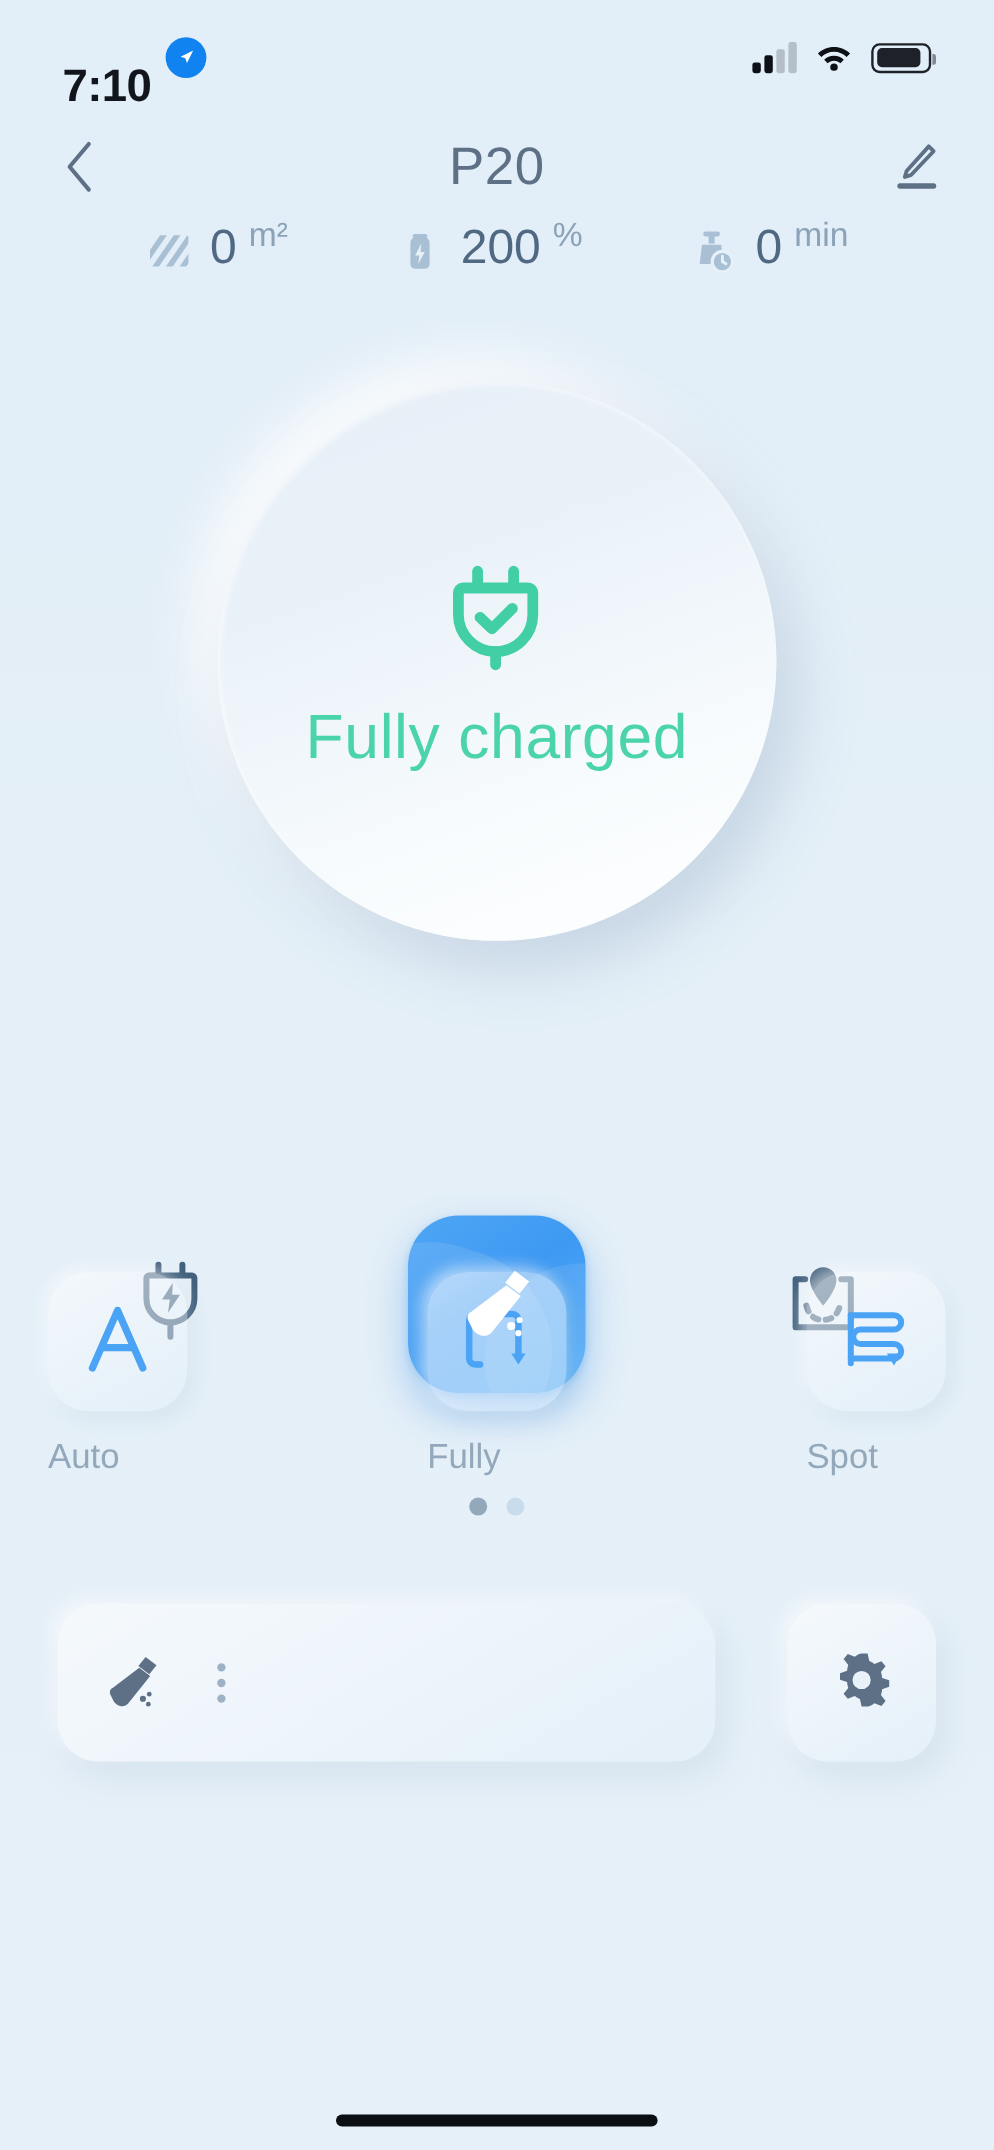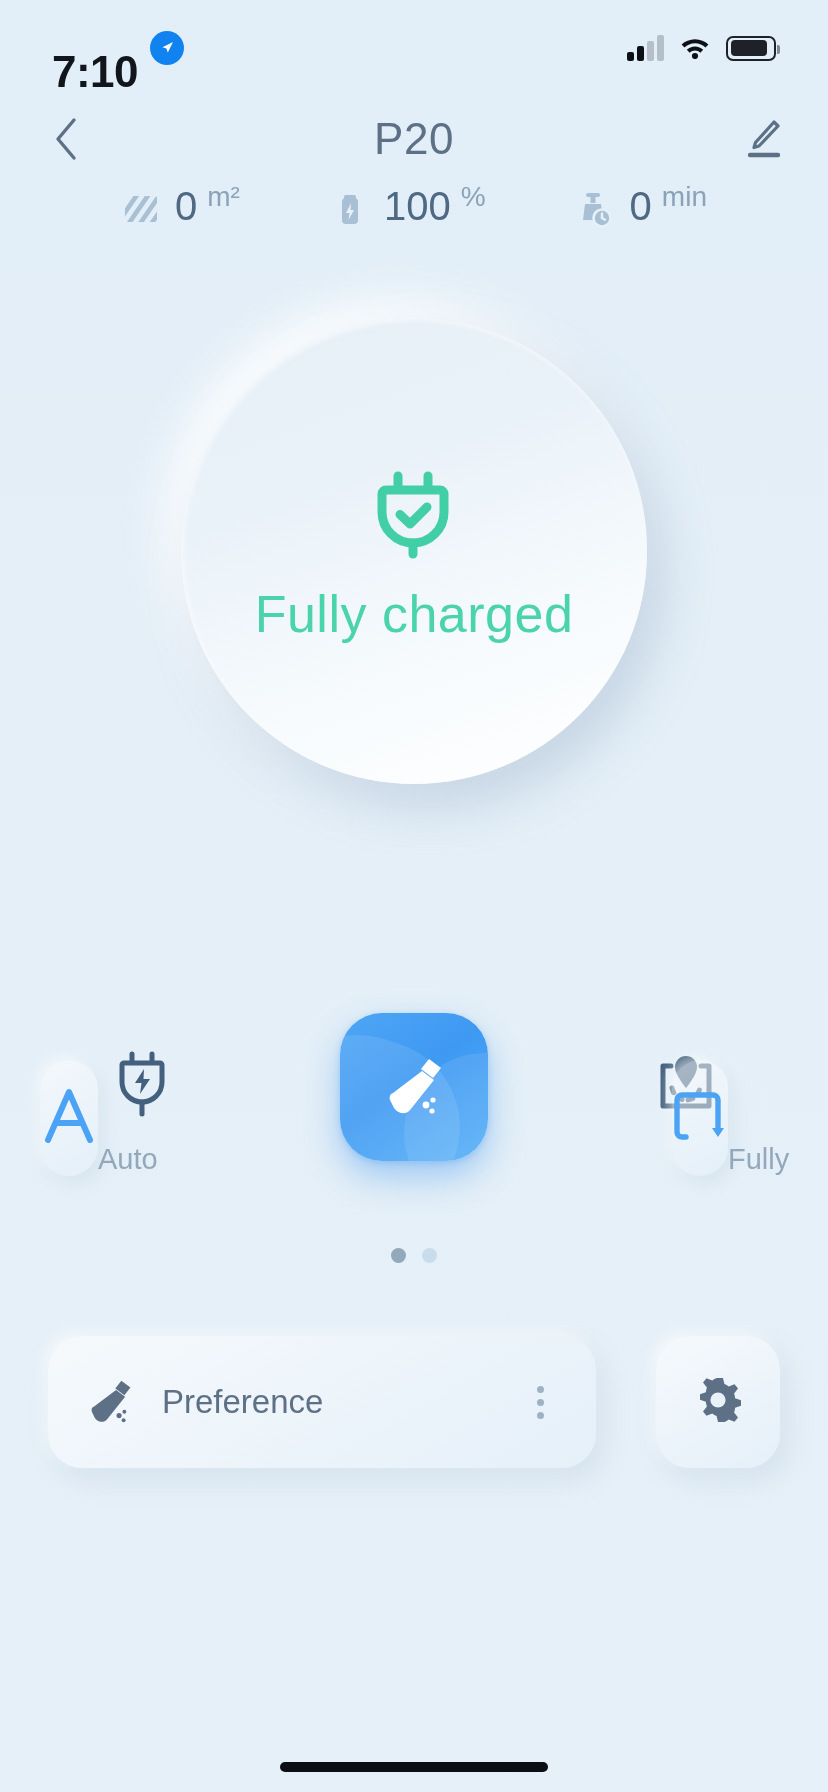--- a/index.html
+++ b/index.html
@@ -32,21 +32,21 @@
     justify-content: space-between;
     padding: 0 52px 0 52px;
     box-sizing: border-box;
   }
   .status-left {
     display: flex;
     align-items: center;
     gap: 12px;
   }
   .status-time {
-    font-size: 44px;
+    font-size: 38px;
     font-weight: 600;
     color: #12161c;
     letter-spacing: -0.5px;
     line-height: 1;
     padding-top: 4px;
     margin-top: 44px;
   }
   .loc-badge {
     width: 34px; height: 34px;
     border-radius: 50%;
@@ -247,22 +247,22 @@
   .modes {
     position: absolute;
     top: 1060px;
     left: 40px; right: 40px;
     display: flex;
     justify-content: space-between;
   }
   .mode {
     width: 116px;
     display: flex;
-    flex-direction: row;
-    align-items: flex-end;
+    flex-direction: column;
+    align-items: flex-start;
     cursor: pointer;
   }
   .mode .tile {
     width: 116px; height: 116px;
     border-radius: 34px;
     background: linear-gradient(150deg, rgba(255,255,255,0.55) 0%, rgba(226,239,250,0.42) 100%);
     box-shadow: 5px 7px 16px rgba(152,178,201,0.16), -4px -4px 12px rgba(255,255,255,0.55);
     display: flex;
     align-items: center;
     justify-content: center;
@@ -427,21 +427,21 @@
     </div>
 
     <div class="stat">
       <span class="ic">
         <svg width="40" height="40" viewBox="0 0 40 40">
           <rect x="14" y="7" width="12" height="4" rx="1.5" fill="#a9c0d4"></rect>
           <rect x="12" y="10" width="16" height="26" rx="4" fill="#a9c0d4"></rect>
           <path d="M21 15 L16 25 L19.5 25 L18.5 32 L24 22 L20.5 22 Z" fill="#e6f0f8"></path>
         </svg>
       </span>
-      <span class="val">100</span>
+      <span class="val">200</span>
       <span class="unit">%</span>
     </div>
 
     <div class="stat">
       <span class="ic">
         <svg width="42" height="40" viewBox="0 0 42 40">
           <rect x="11" y="5" width="14" height="4" rx="2" fill="#a9c0d4"></rect>
           <rect x="15.5" y="8" width="5" height="7" fill="#a9c0d4"></rect>
           <path d="M10 16 L26 16 L28 32 L8 32 Z" fill="#a9c0d4"></path>
           <circle cx="27" cy="30" r="8.5" fill="#a9c0d4" stroke="#e6f0f8" stroke-width="2.6"></circle>
@@ -533,20 +533,34 @@
           <svg width="56" height="58" viewBox="0 0 56 58">
             <path d="M14 50 L10 50 A5 5 0 0 1 5 45 L5 13 A5 5 0 0 1 10 8 L41 8 A5 5 0 0 1 46 13 L46 44" fill="none" stroke="#4aa3f4" stroke-width="5.4" stroke-linecap="round" stroke-linejoin="round"></path>
             <path d="M40 41 L46 50 L52 41 Z" fill="#4aa3f4"></path>
           </svg>
         </span>
       </div>
       <div class="label">Fully</div>
     </div>
 
 
+    <div class="mode">
+      <div class="tile">
+        <span>
+          <svg width="58" height="56" viewBox="0 0 58 56">
+            <g fill="none" stroke="#4aa3f4" stroke-width="5" stroke-linecap="round" stroke-linejoin="round">
+              <path d="M8 8 L8 48"></path>
+              <path d="M8 8 L44 8 A6 6 0 0 1 44 20 L16 20 A6 6 0 0 0 16 32 L44 32 A6 6 0 0 1 44 44 L8 44"></path>
+            </g>
+            <path d="M38 40 L44 50 L50 40 Z" fill="#4aa3f4"></path>
+          </svg>
+        </span>
+      </div>
+      <div class="label">Spot</div>
+    </div>
 
   </div>
 
   <div class="dots">
     <i class="on"></i>
     <i></i>
   </div>
 
   <div class="bottom">
 
@@ -555,21 +569,20 @@
         <svg width="56" height="56" viewBox="0 0 74 74">
           <g fill="#5d7085">
             <path d="M52 9 L64 18 L56 28 L44 19 Z"></path>
             <path d="M45 21 L57 30 L33 60 C28 66 19 63 16 56 L13 50 C12 47 13 44 16 43 Z"></path>
             <circle cx="49" cy="55" r="3.4"></circle>
             <circle cx="56" cy="50" r="2.6"></circle>
             <circle cx="55" cy="61" r="2.6"></circle>
           </g>
         </svg>
       </span>
-      <span class="pc-label">Preference</span>
       <span class="pc-more">
         <i></i>
           <i></i>
           <i></i>
       </span>
     </div>
 
     <div class="gear-card">
       <span>
         <svg width="56" height="56" viewBox="0 0 56 56">

